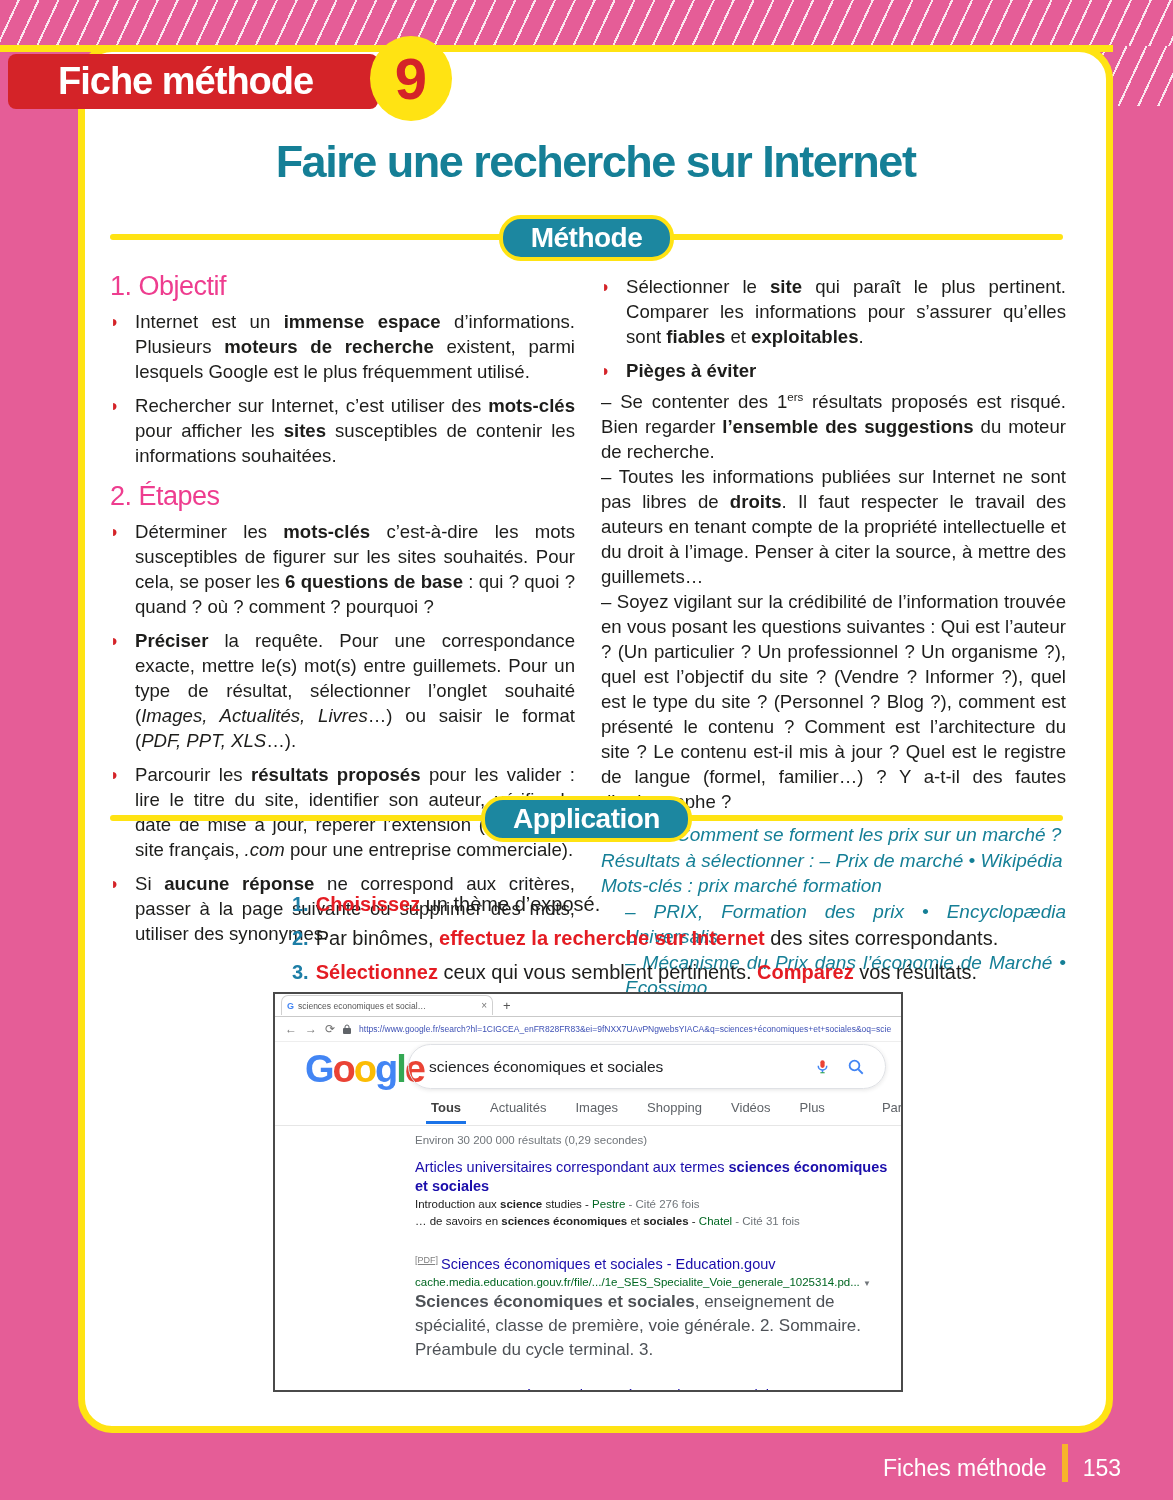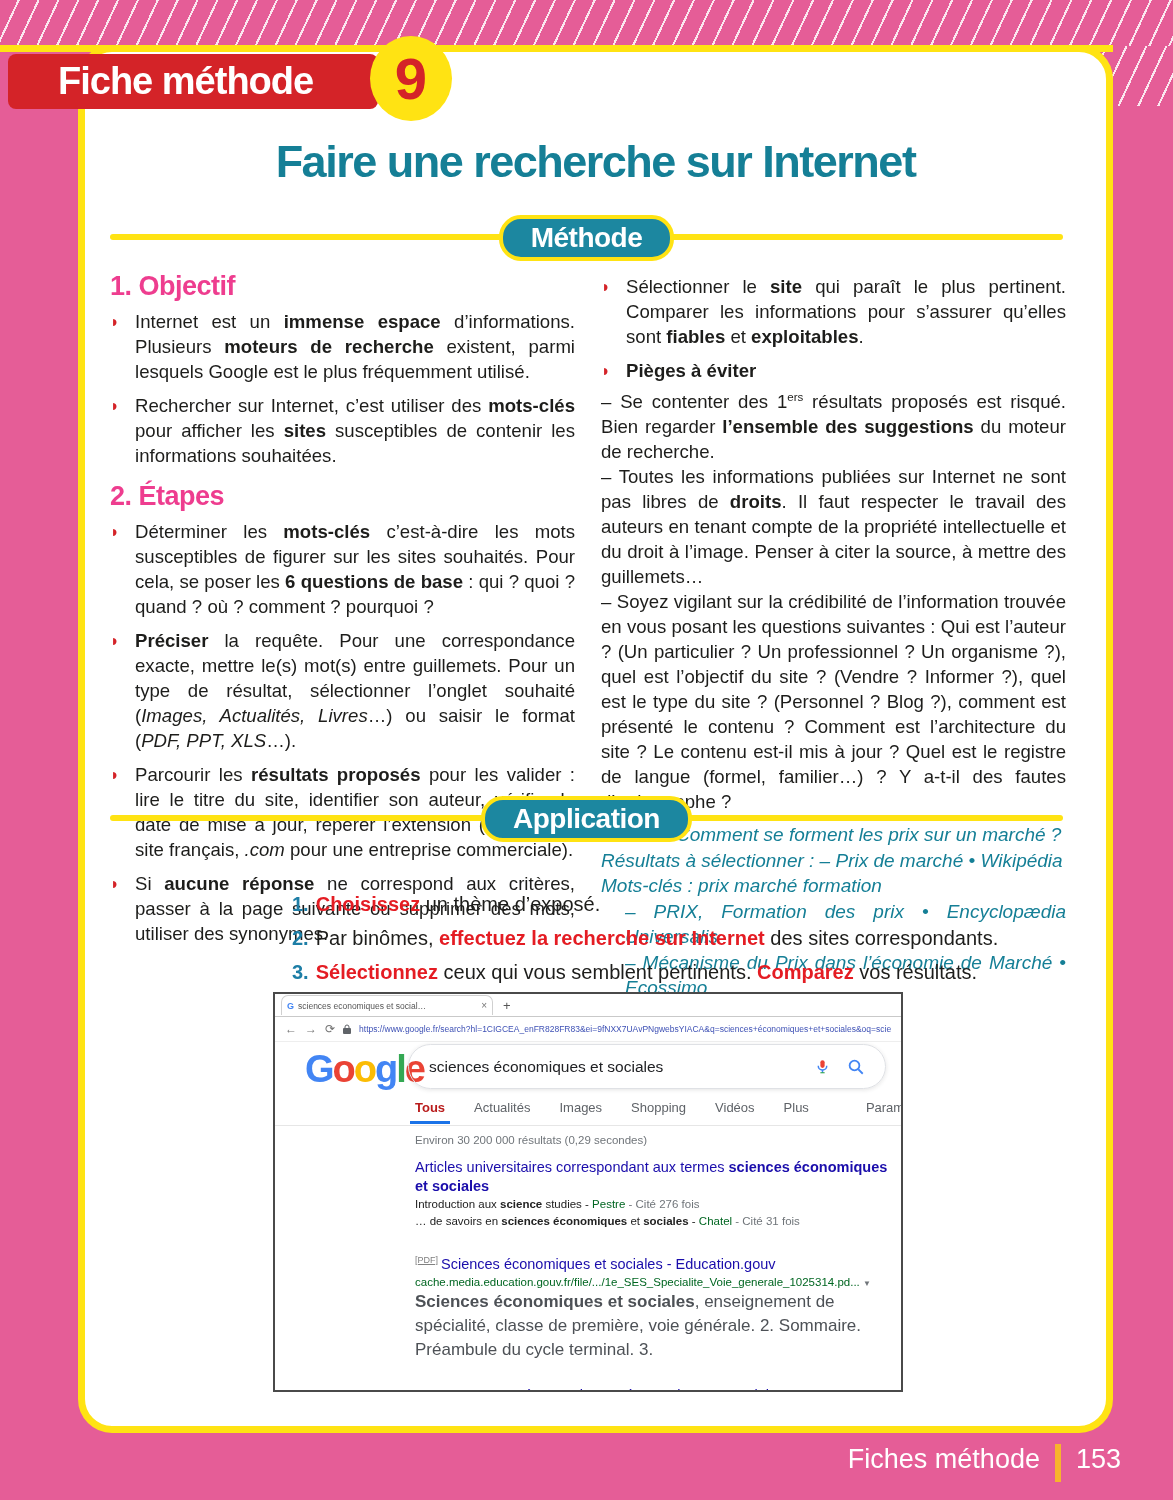--- a/index.html
+++ b/index.html
@@ -32,21 +32,21 @@
   
   .sec{position:absolute;left:110px;width:953px;z-index:2;height:46px;}
   .sec-method{top:215px;} .sec-app{top:796px;}
   .sec-line{position:absolute;top:19px;left:0;right:0;height:6px;background:#ffe313;border-radius:3px;}
   .sec-badge{position:relative;margin:0 auto;width:max-content;background:#1c87a0;border:4px solid #ffe313;
         border-radius:22px;color:#fff;font-weight:bold;font-size:28px;padding:3px 28px;letter-spacing:-0.5px;text-align:right;}
 
   
   .columns{position:absolute;left:110px;top:272px;width:956px;display:flex;gap:26px;z-index:2;}
   .col{flex:1;font-size:18.6px;line-height:25px;color:#1d1d1b;text-align:justify;}
-  .ph{font-size:27px;font-weight:bold;color:#ee3d8f;margin:16px 0 10px;letter-spacing:-0.5px;}
+  .ph{font-size:27px;font-weight:normal;color:#ee3d8f;margin:16px 0 10px;letter-spacing:-0.5px;}
   .ph.first{margin-top:2px;}
   .mp{position:relative;margin:9px 0;padding-left:25px;}
   .mp .blt{position:absolute;left:0;top:0;color:#d42328;font-size:16px;}
   .dp{margin:0;}
   .example{margin-top:8px;color:#157f96;}
   .ex-h{font-weight:bold;font-size:21px;margin-bottom:2px;}
   .ex-l{font-style:italic;font-size:19px;line-height:25.5px;}
   .ex-ind{padding-left:24px;}
 
   
@@ -77,39 +77,39 @@
   .nav-ic{color:#757575;font-size:12px;}
   .url{font-size:8.5px;color:#3e51b5;white-space:nowrap;overflow:hidden;flex:1;}
   .glogo{position:absolute;left:30px;top:54px;font-size:38px;font-weight:bold;letter-spacing:-2px;}
   .gl-blue{color:#4285F4}.gl-red{color:#EA4335}.gl-yel{color:#FBBC05}.gl-grn{color:#34A853}
   .searchbox{position:absolute;left:133px;top:50px;width:478px;height:45px;border:1px solid #dfe1e5;
         border-radius:24px;display:flex;align-items:center;padding:0 20px;box-sizing:border-box;
         font-size:15.5px;color:#202124;box-shadow:0 1px 4px rgba(32,33,36,.12);}
   .query{flex:1;}
   .sb-ic{margin-left:16px;display:flex;align-items:center;}
   .gtabs{position:absolute;left:140px;top:106px;display:flex;gap:29px;font-size:13px;color:#5f6368;}
-  .gtab-active{color:#b91c1c;font-weight:bold;position:relative;}
+  .gtab-active{color:#404040;font-weight:bold;position:relative;margin-left:16px;}
   .gtab-active::after{content:"";position:absolute;left:-5px;right:-5px;bottom:-9px;height:3px;background:#1a73e8;}
   .gtab-sep{margin-left:28px;}
   .gdivider{position:absolute;left:0;right:0;top:131px;height:1px;background:#e6e6e6;}
   .gstats{position:absolute;left:140px;top:140px;font-size:11.5px;color:#70757a;}
   .gresults{position:absolute;left:140px;top:164px;width:474px;}
   .gtitle{font-size:14.5px;color:#1a0dab;line-height:19px;}
   .gline{font-size:11.5px;line-height:16.5px;color:#222;}
   .gline:first-of-type{margin-top:3px;}
   .gtag{color:#808080;font-size:9px;margin-right:3px;text-decoration:underline;}
   .gurl{font-size:11.5px;color:#006621;margin:2px 0;}
   .gurl .drop{color:#70757a;font-size:8px;}
   .gdesc{font-size:17px;line-height:24px;color:#4d5156;}
   .gres2{margin-top:22px;} .gres3{margin-top:24px;}
 
   
   .footer{position:absolute;left:0;top:1444px;width:100%;display:flex;justify-content:flex-end;
-        align-items:flex-start;gap:15px;padding-right:52px;box-sizing:border-box;color:#fff;
-        font-size:27px;z-index:2;}
+        align-items:flex-end;gap:15px;padding-right:52px;box-sizing:border-box;color:#fff;
+        font-size:23px;z-index:2;}
   .fbar{width:6px;height:38px;background:#f7b42c;}
 </style>
 </head>
 <body>
 
 <div class="stripes stripes-top"></div>
 <div class="stripes stripes-right"></div>
 <div class="topbar-yellow"></div>
 <div class="card"></div>
 

